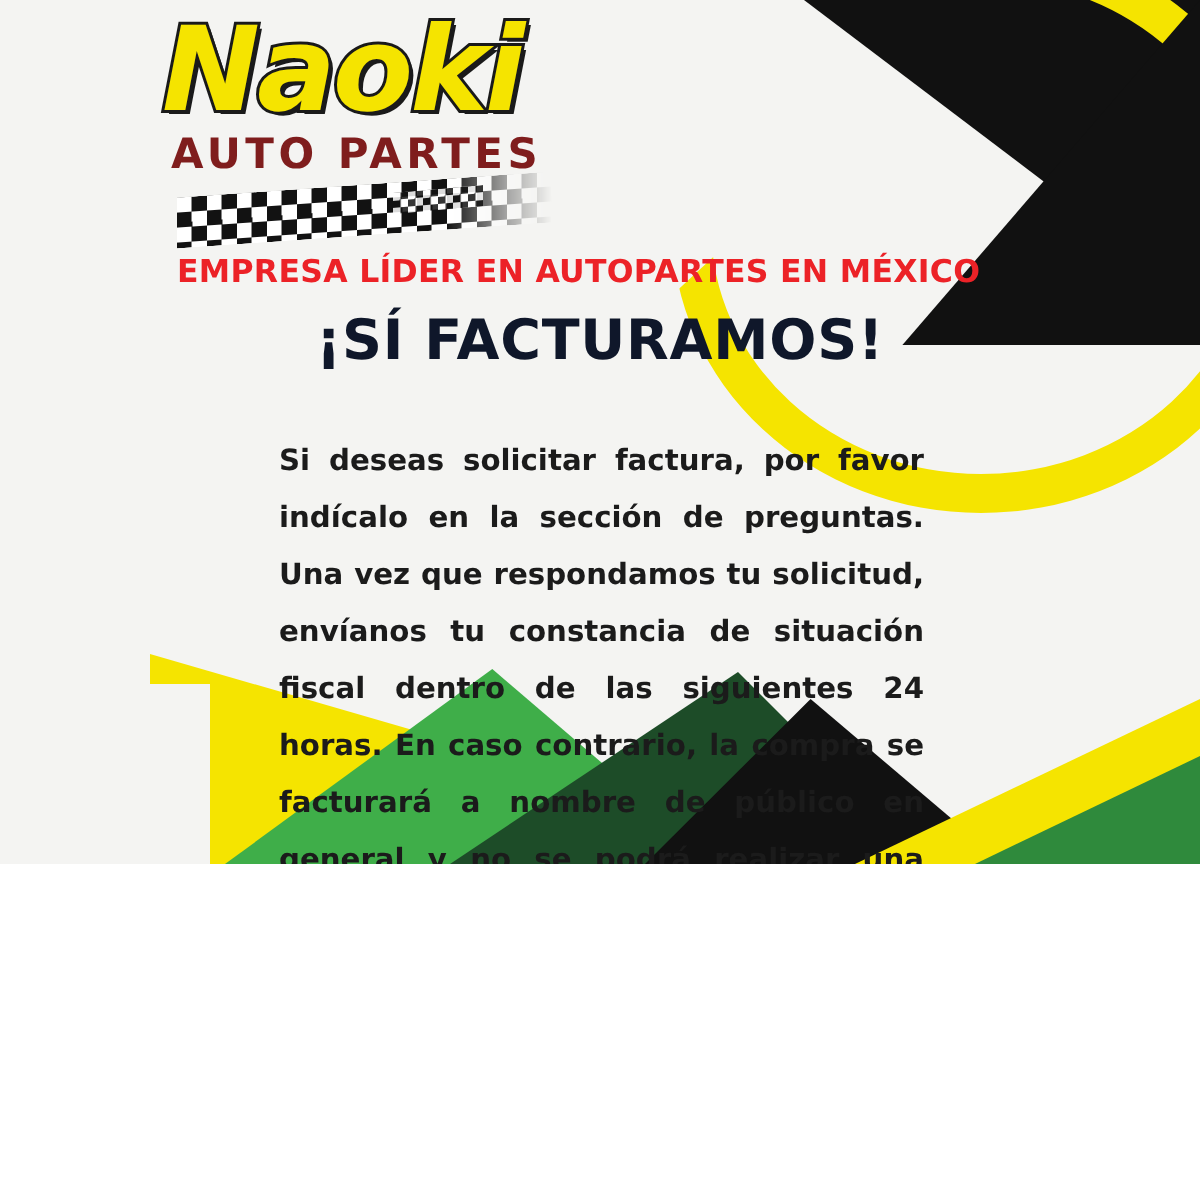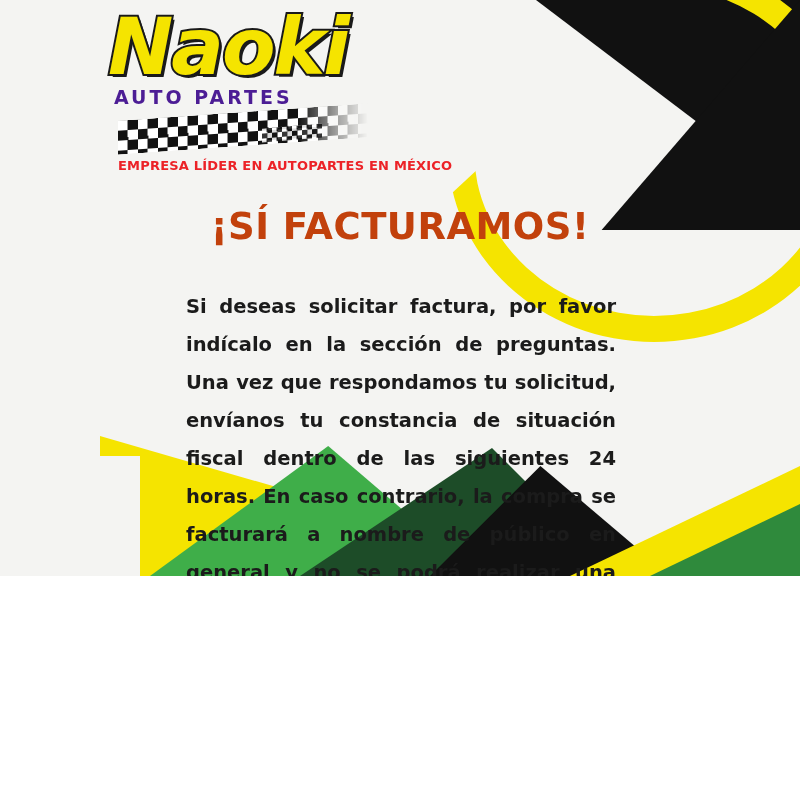--- a/index.html
+++ b/index.html
@@ -140,23 +140,23 @@
     -webkit-text-stroke: 4px #1a1a1a;
     paint-order: stroke fill;
     text-shadow:
       3px 3px 0 #1a1a1a,
       -1px -1px 0 #1a1a1a;
     margin: 0;
   }
   .logo-sub {
     font-family: "DejaVu Sans", sans-serif;
     font-weight: bold;
-    font-size: 19px;
+    font-size: 28px;
     letter-spacing: 3px;
-    color: #4c1d95;
+    color: #7f1d1d;
     margin: -4px 0 0 6px;
   }
 
   
   .checker {
     margin: 4px 0 0 10px;
     width: 250px;
     height: 34px;
     transform: skewY(-4deg);
     background-image:
@@ -173,38 +173,38 @@
     height: 14px;
     background-image: repeating-conic-gradient(#121212 0% 25%, #ffffff 0% 50%);
     background-size: 10px 10px;
     transform: skewY(-5deg);
     opacity: .85;
   }
   .tagline {
     margin: 12px 0 0 10px;
     font-family: "DejaVu Sans", sans-serif;
     font-weight: bold;
-    font-size: 13px;
+    font-size: 21px;
     letter-spacing: .2px;
     color: #ec2227;
     white-space: nowrap;
   }
 
   
   .headline {
     position: absolute;
     left: 0;
     right: 0;
     top: 205px;
     text-align: center;
     font-family: "DejaVu Sans", sans-serif;
     font-weight: bold;
     font-size: 37px;
     letter-spacing: .5px;
-    color: #c2410c;
+    color: #0f172a;
   }
 
   .paragraph {
     position: absolute;
     left: 186px;
     top: 288px;
     width: 430px;
     font-family: "DejaVu Sans", sans-serif;
     font-weight: bold;
     font-size: 19.5px;

